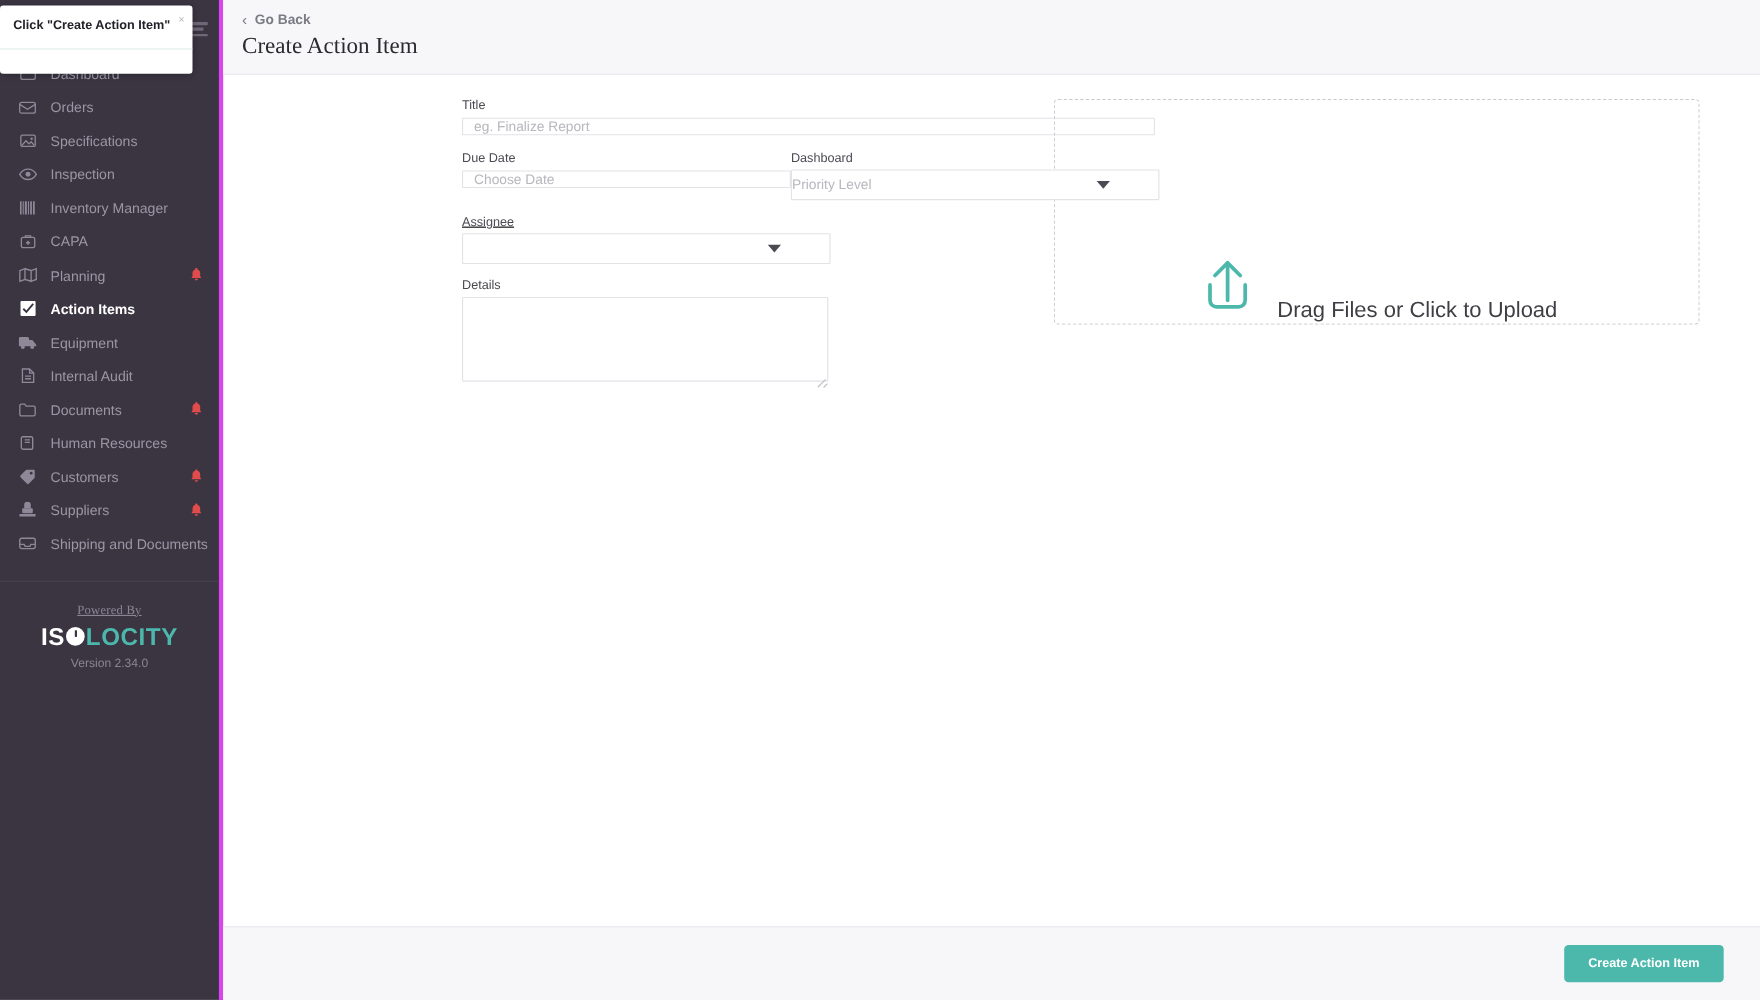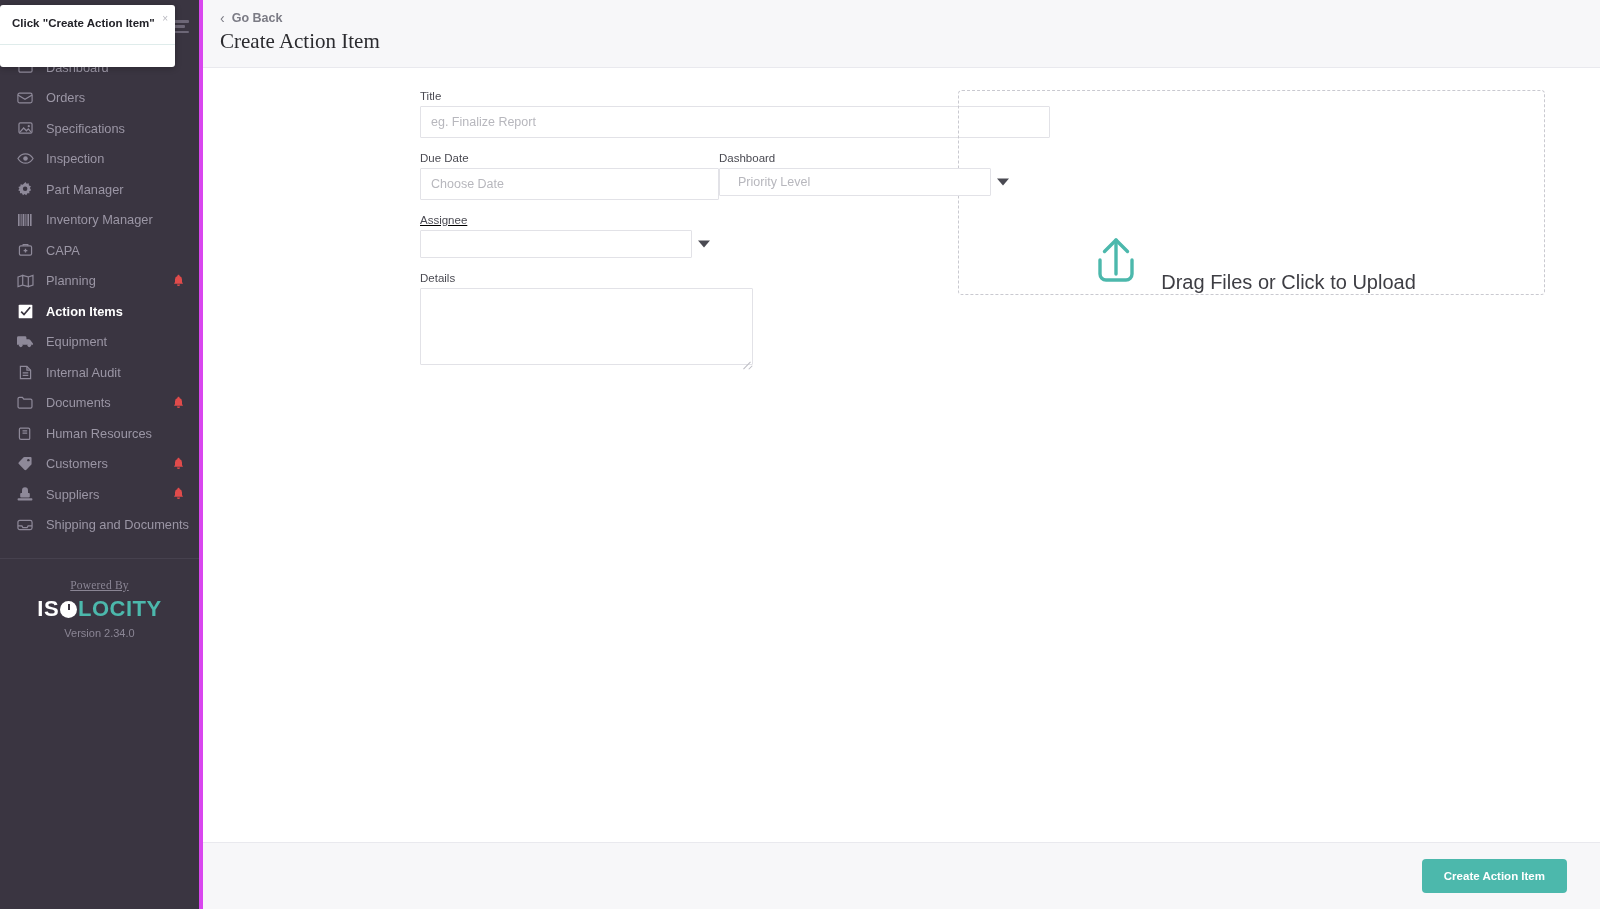--- a/index.html
+++ b/index.html
@@ -101,34 +101,34 @@
     font-size: 21px; color: #2b2b2f; margin-top: 4px; font-weight: normal;
   }
 
   .content { display: flex; padding: 22px 0 0 0; }
   .form-col { width: 700px; padding-left: 217px; }
   .field-label {
     font-size: 11.5px; color: #4a4a52; margin-bottom: 4px;
   }
   .inp {
     border: 1px solid #e2e2e7; background: #fff;
-    height: 32px; font-size: 12.5px; color: #333;
+    height: 16px; font-size: 12.5px; color: #333;
     padding: 0 10px; outline: none; border-radius: 1px;
     font-family: "Liberation Sans", sans-serif;
   }
   .inp::placeholder { color: #b7b7bd; }
   .title-field { width: 630px; }
   .row { display: flex; margin-top: 14px; }
   .due-col { width: 332px; }
   .date-field { width: 299px; }
   .prio-col { position: relative; }
   .sel-wrap { position: relative; width: 299px; }
   .sel {
-    width: 272px; height: 28px; border: 1px solid #e2e2e7; background:#fff;
-    font-size: 12.5px; color: #b7b7bd; padding: 0 18px;
+    width: 335px; height: 28px; border: 1px solid #e2e2e7; background:#fff;
+    font-size: 12.5px; color: #b7b7bd; padding: 0 0;
     display: flex; align-items: center; border-radius: 1px;
   }
   .caret {
     position: absolute; right: 9px; top: 50%; transform: translateY(-50%);
     width: 0; height: 0; border-left: 6px solid transparent;
     border-right: 6px solid transparent; border-top: 7px solid #4a4a52;
   }
   .assignee-wrap { margin-top: 14px; text-decoration: underline; }
   .sel-assignee { width: 299px; }
   .details-wrap { margin-top: 14px; }
@@ -241,29 +241,20 @@
       <div class="nav-item">
         <span class="ico">
           <svg width="17" height="13" viewBox="0 0 18 13" fill="none" stroke="currentColor" stroke-width="1.3">
               <path d="M1 6.5S4 1.5 9 1.5 17 6.5 17 6.5 14 11.5 9 11.5 1 6.5 1 6.5z"></path>
               <circle cx="9" cy="6.5" r="2.4" fill="currentColor" stroke="none"></circle>
             </svg>
         </span>
         <span class="lbl">Inspection</span>
       </div>
 
-      <div class="nav-item">
-        <span class="ico">
-          <svg width="15" height="15" viewBox="0 0 16 16" fill="currentColor">
-              <path d="M8 0l1.2 1.9 2.2-.5.3 2.2 2.1.8-1.1 1.9L14 8.9l-2 1 .2 2.2-2.2 0L8.8 14 7 12.8 5.3 14 4.2 12.1l-2.2 0 .2-2.2-2-1 1.3-1.6L.4 5.4l2.1-.8.3-2.2 2.2.5z"></path>
-              <circle cx="7.6" cy="7.3" r="2.4" fill="#3a3541"></circle>
-            </svg>
-        </span>
-        <span class="lbl">Part Manager</span>
-      </div>
 
       <div class="nav-item">
         <span class="ico">
           <svg width="14" height="14" viewBox="0 0 14 14" fill="currentColor">
               <rect x="0" y="1" width="1.6" height="12"></rect>
               <rect x="2.6" y="1" width="1" height="12"></rect>
               <rect x="4.6" y="1" width="1.8" height="12"></rect>
               <rect x="7.4" y="1" width="1" height="12"></rect>
               <rect x="9.4" y="1" width="1.6" height="12"></rect>
               <rect x="12" y="1" width="1.6" height="12"></rect>

